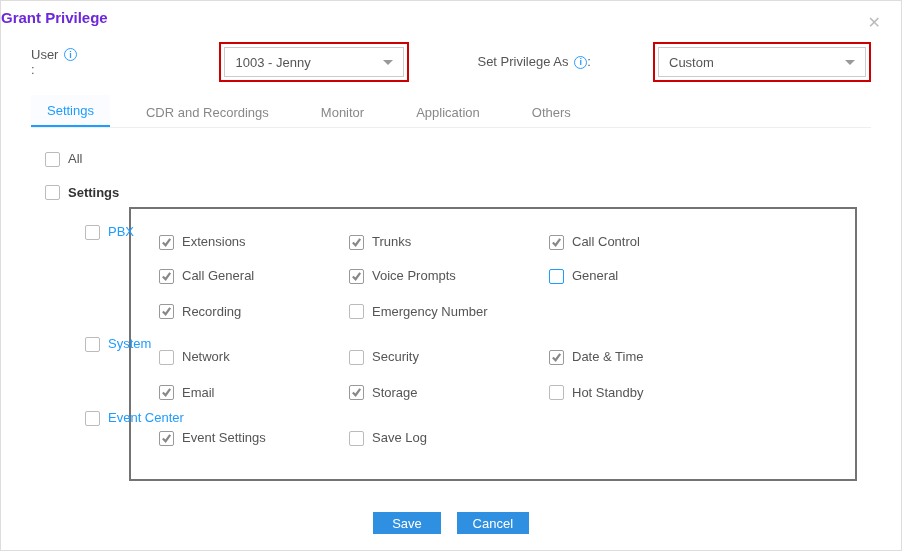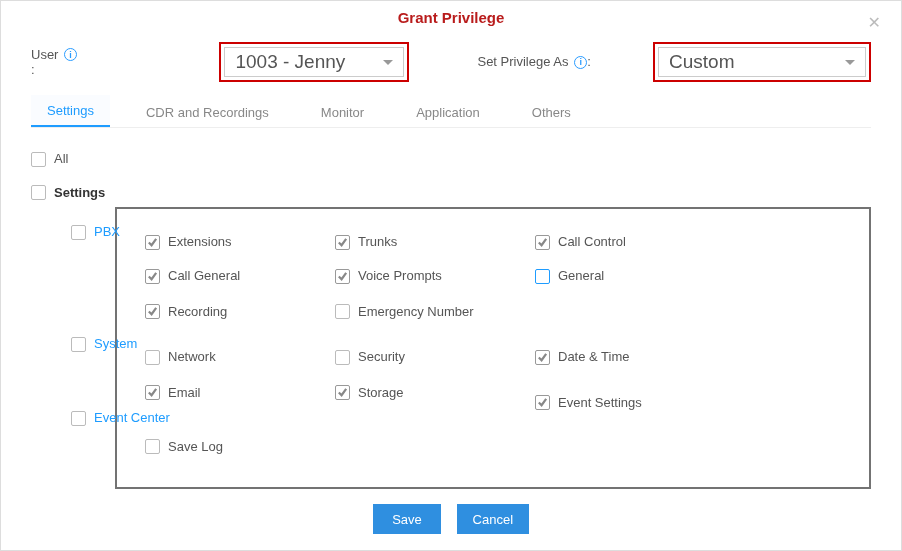--- a/index.html
+++ b/index.html
@@ -11,24 +11,23 @@
     background: #fff;
   }
   .dialog {
     width: 902px;
     height: 551px;
     border: 1px solid #ddd;
     position: relative;
     background: #fff;
   }
   .title {
-    text-align: center;
     font-weight: bold;
     font-size: 15px;
-    color: #b91c1c;
+    color: #6d28d9;
     padding: 8px 0 6px;
   }
   .close-x {
     position: absolute;
     top: 14px;
     right: 20px;
     color: #bbb;
     font-size: 16px;
     cursor: pointer;
     line-height: 1;
@@ -56,21 +55,21 @@
   .select {
     height: 30px;
     border: 1px solid #ccc;
     background: #fff;
     display: inline-flex;
     align-items: center;
     justify-content: space-between;
     padding: 0 10px;
     cursor: pointer;
     user-select: none;
-    font-size: 19px;
+    font-size: 13px;
   }
   .select .caret {
     width: 0; height: 0;
     border-left: 5px solid transparent;
     border-right: 5px solid transparent;
     border-top: 5px solid #999;
     margin-left: 10px;
   }
   .highlight-red { border: 2px solid #c00; padding: 3px; display: inline-block; }
 
@@ -92,21 +91,21 @@
     cursor: pointer;
     font-size: 13px;
   }
   .tab.active {
     color: #1e9cff;
     border-bottom: 2px solid #1e9cff;
     background: #fafcff;
   }
   .tab + .tab { margin-left: 20px; text-align: right; }
 
-  .content { padding: 10px 30px 0; }
+  .content { padding: 10px 44px 0; }
   .chk {
     display: inline-flex;
     align-items: center;
     cursor: pointer;
     line-height: 18px;
   }
   .chkbox {
     width: 15px; height: 15px;
     border: 1.3px solid #bbb;
     border-radius: 2px;
@@ -151,21 +150,21 @@
   .footer {
     position: absolute;
     bottom: 16px;
     left: 0; right: 0;
     text-align: center;
   }
   .btn {
     display: inline-flex;
     align-items: center;
     justify-content: center;
-    height: 30px;
+    height: 22px;
     min-width: 68px;
     padding: 0 16px;
     background: #2f8fe0;
     color: #fff;
     font-size: 13px;
     cursor: pointer;
     margin: 0 6px;
   }
 </style>
 </head>
@@ -337,20 +336,24 @@
               <span>Email</span>
             </label></div>
         <div class="cell"><label class="chk">
               <span class="chkbox checked">
                 <svg viewBox="0 0 12 12">
                   <path d="M2 6 L5 9 L10 2"></path>
                 </svg>
               </span>
               <span>Storage</span>
             </label></div>
+        <div class="cell"><label class="chk">
+              <span class="chkbox"></span>
+              <span>Hot Standby</span>
+            </label></div>
 
         <div class="cell" style="padding-top:18px"><label class="chk">
               <span class="chkbox checked">
                 <svg viewBox="0 0 12 12">
                   <path d="M2 6 L5 9 L10 2"></path>
                 </svg>
               </span>
               <span>Event Settings</span>
             </label></div>
         <div class="cell" style="padding-top:18px"><label class="chk">

